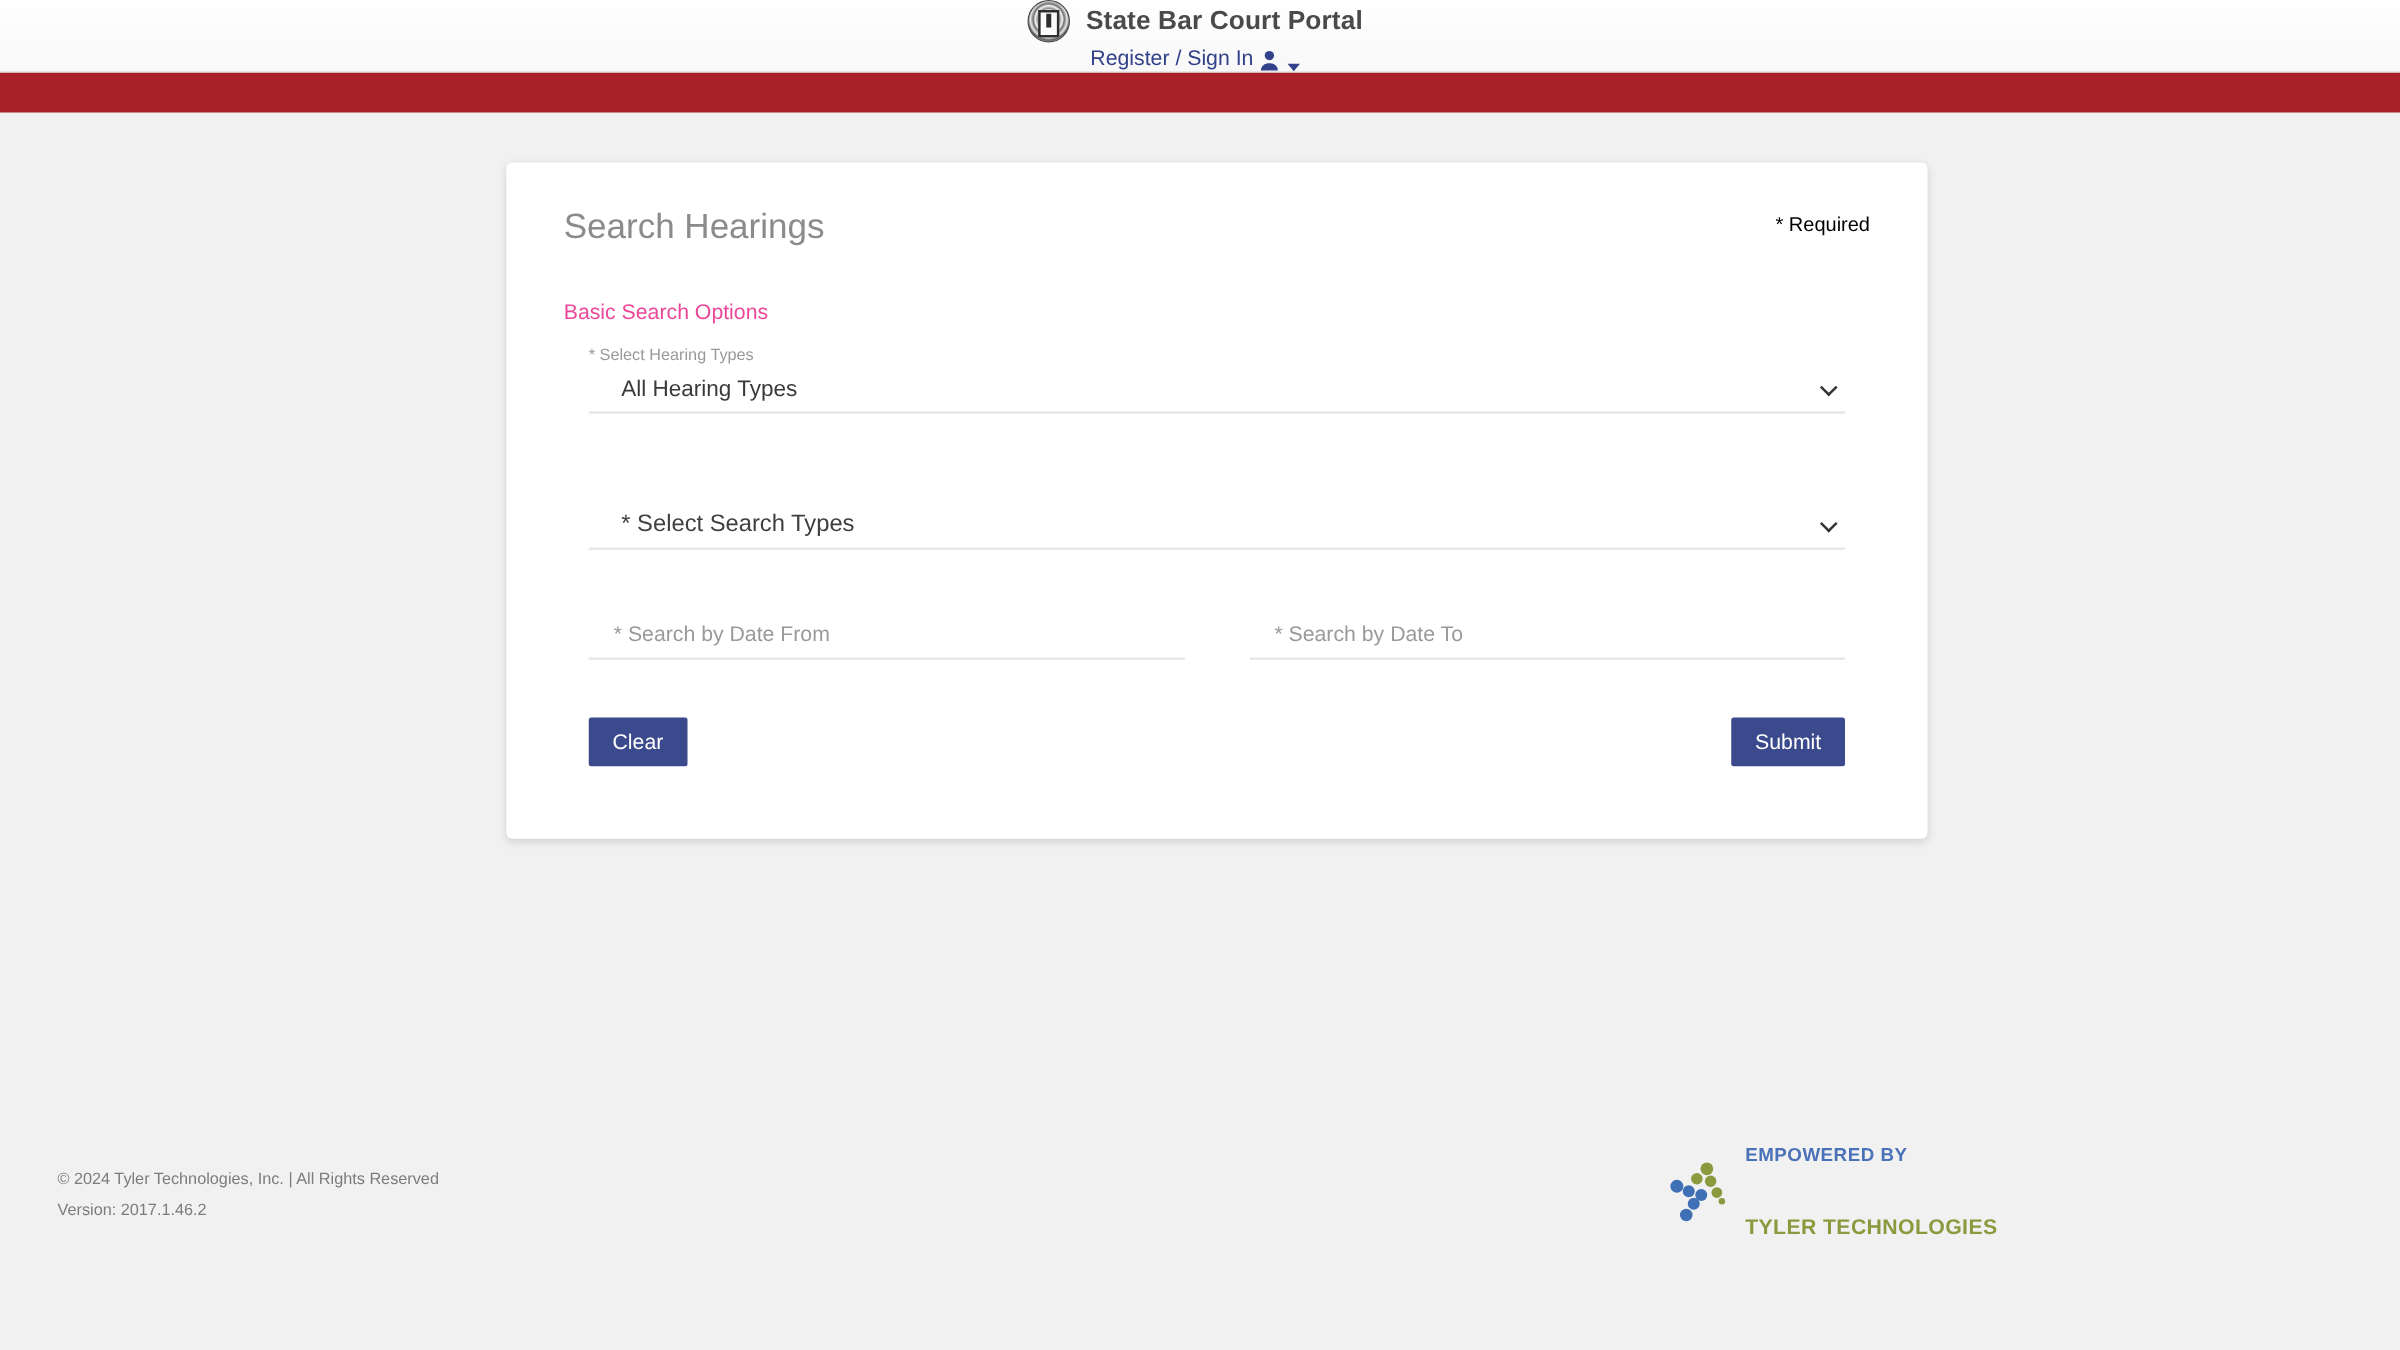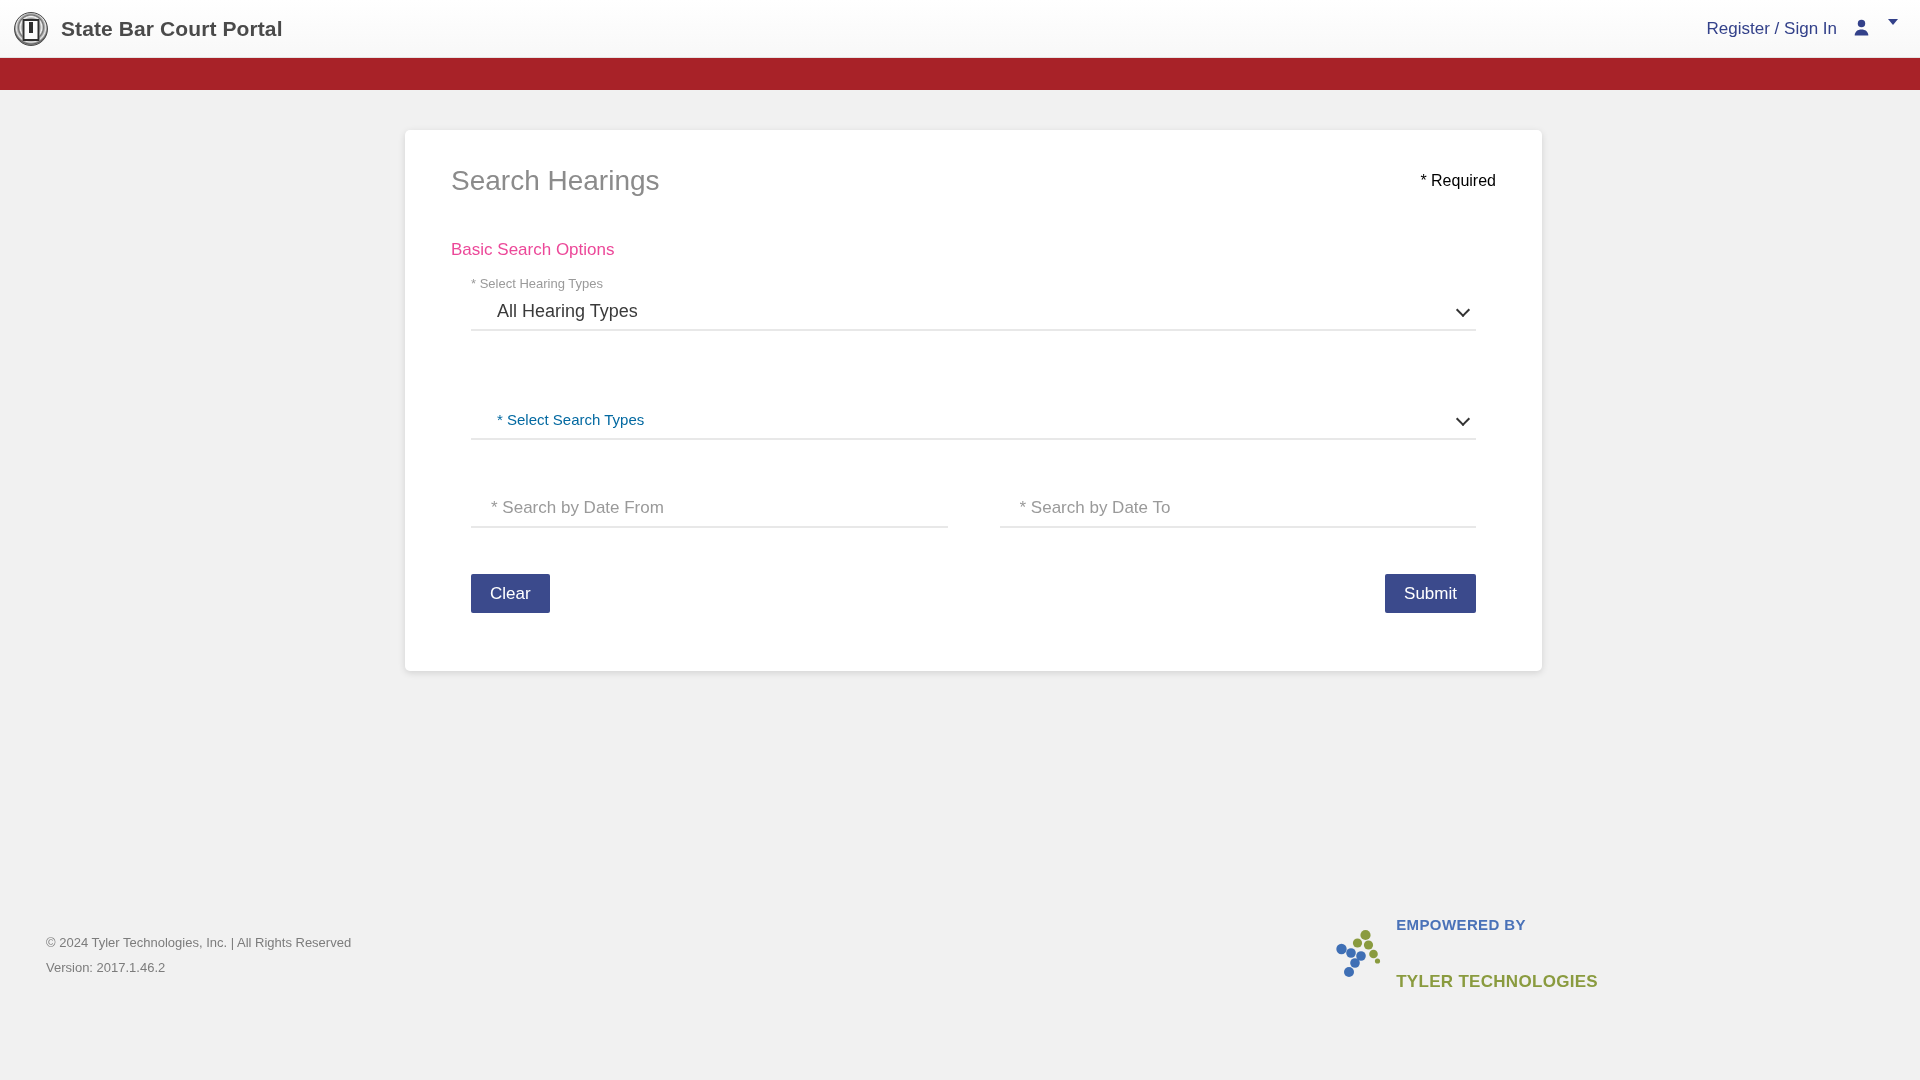--- a/index.html
+++ b/index.html
@@ -15,20 +15,21 @@
   
   .navbar {
     position: relative;
     height: 58px;
     background: linear-gradient(to bottom, #ffffff 0%, #f8f8f8 100%);
     border-bottom: 1px solid #e4e4e4;
     display: flex;
     align-items: center;
     justify-content: space-between;
     padding: 0 22px 0 14px;
+    flex-direction: column;
   }
   .brand {
     display: flex;
     align-items: center;
     gap: 13px;
     text-decoration: none;
   }
   .seal {
     width: 34px; height: 34px;
     flex: 0 0 34px;
@@ -57,22 +58,22 @@
   }
   .brand-title {
     font-size: 21px;
     font-weight: bold;
     color: #4a4a4a;
     letter-spacing: .1px;
     white-space: nowrap;
   }
   .nav-right {
     display: flex;
-    align-items: flex-start;
-    gap: 16px;
+    align-items: flex-end;
+    gap: 4px;
     cursor: pointer;
   }
   .nav-right-label {
     font-size: 17px;
     color: #33418a;
   }
   .user-icon { line-height: 1; display: flex; align-items: center; }
   .caret {
     width: 0; height: 0;
     border-left: 5px solid transparent;
@@ -147,21 +148,21 @@
     background: transparent;
     font-family: "Liberation Sans", sans-serif;
     font-size: 18px;
     color: #3a3a3a;
     padding: 0 26px 4px 26px;
     appearance: none;
     -webkit-appearance: none;
     outline: none;
     cursor: pointer;
   }
-  .select-box.placeholder-style { color: #0369a1; font-size: 15px; }
+  .select-box.placeholder-style { color: #404040; font-size: 19px; }
   .chev {
     position: absolute;
     right: 6px;
     top: 7px;
     width: 13px; height: 13px;
     pointer-events: none;
   }
   .chev::before {
     content: "";
     position: absolute;

